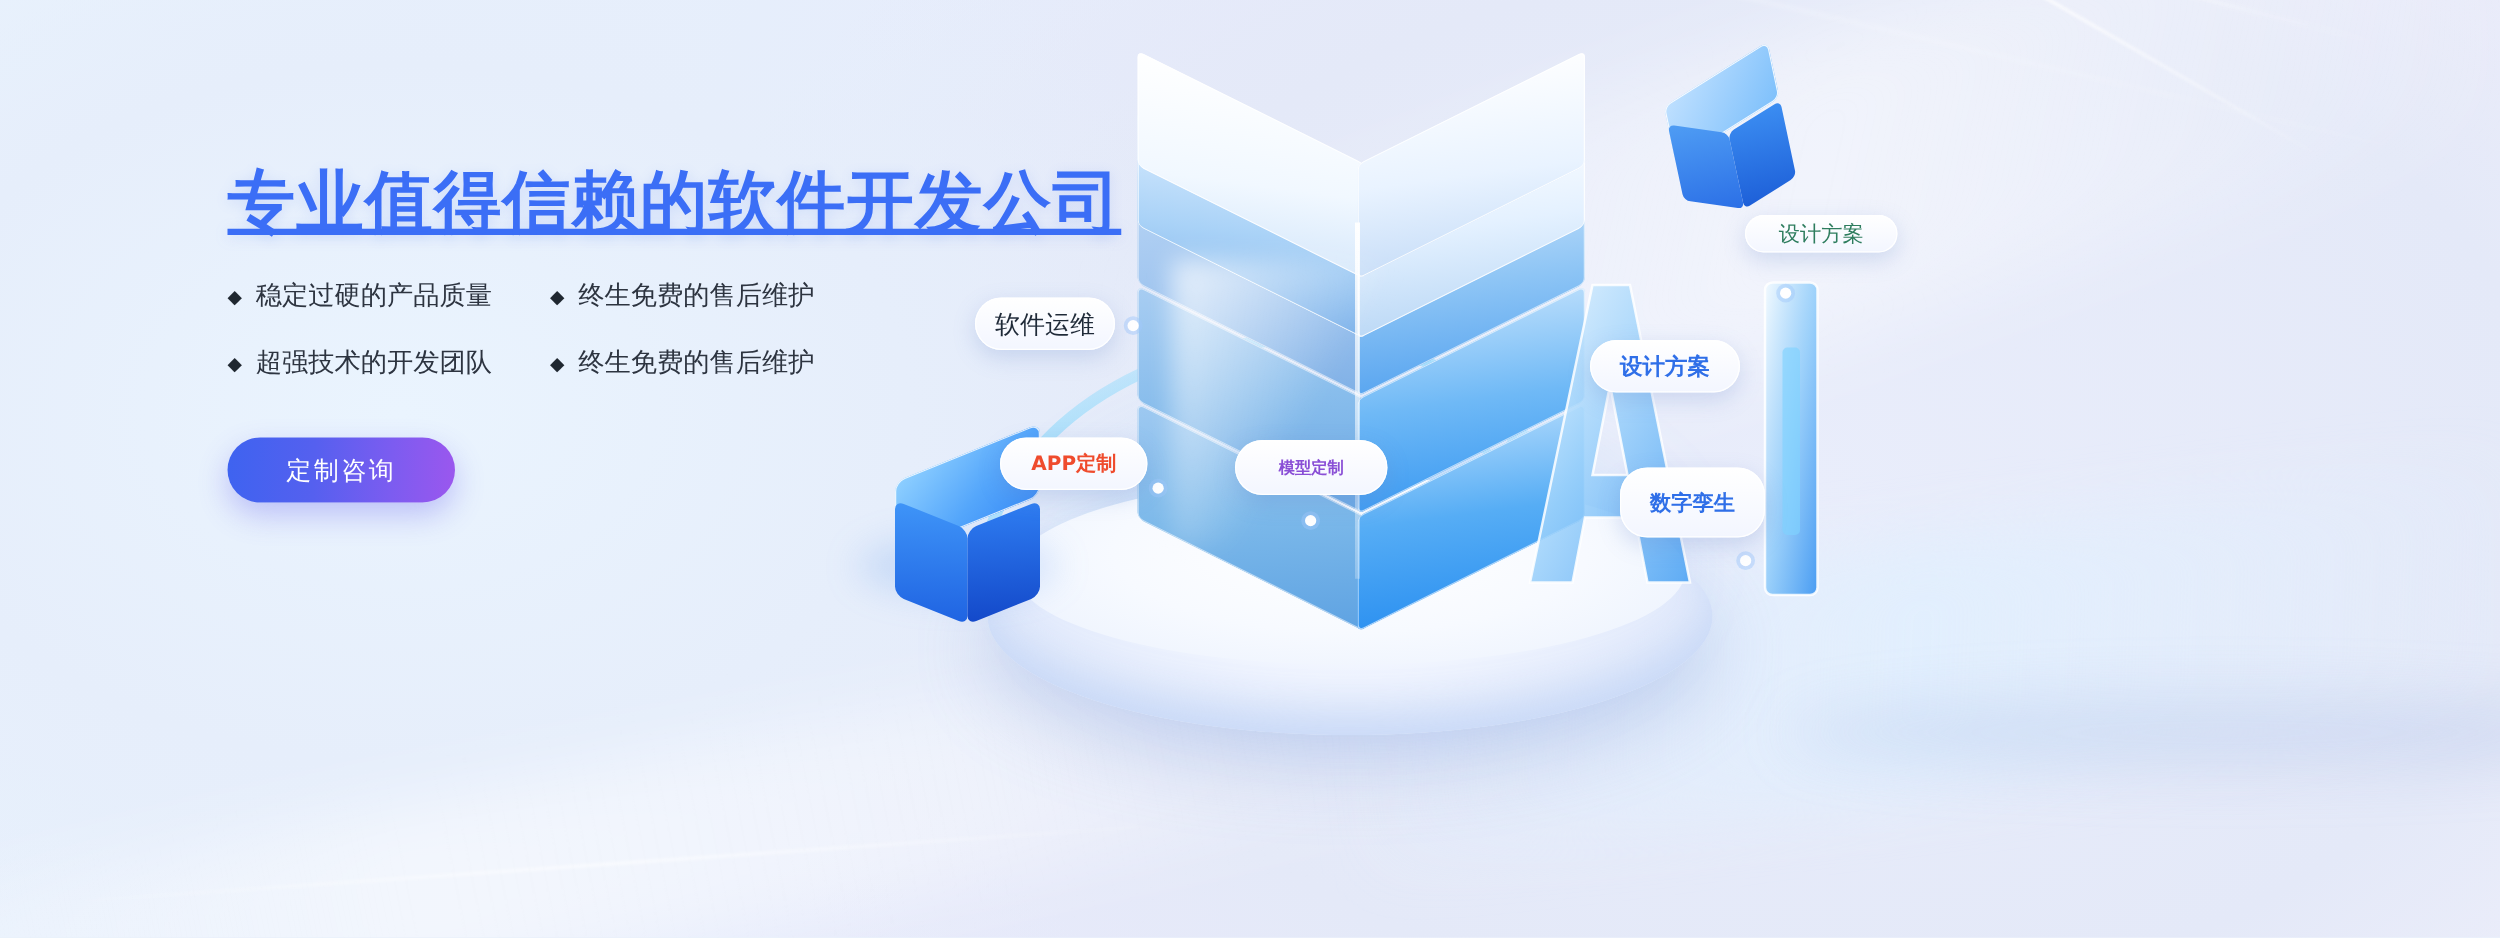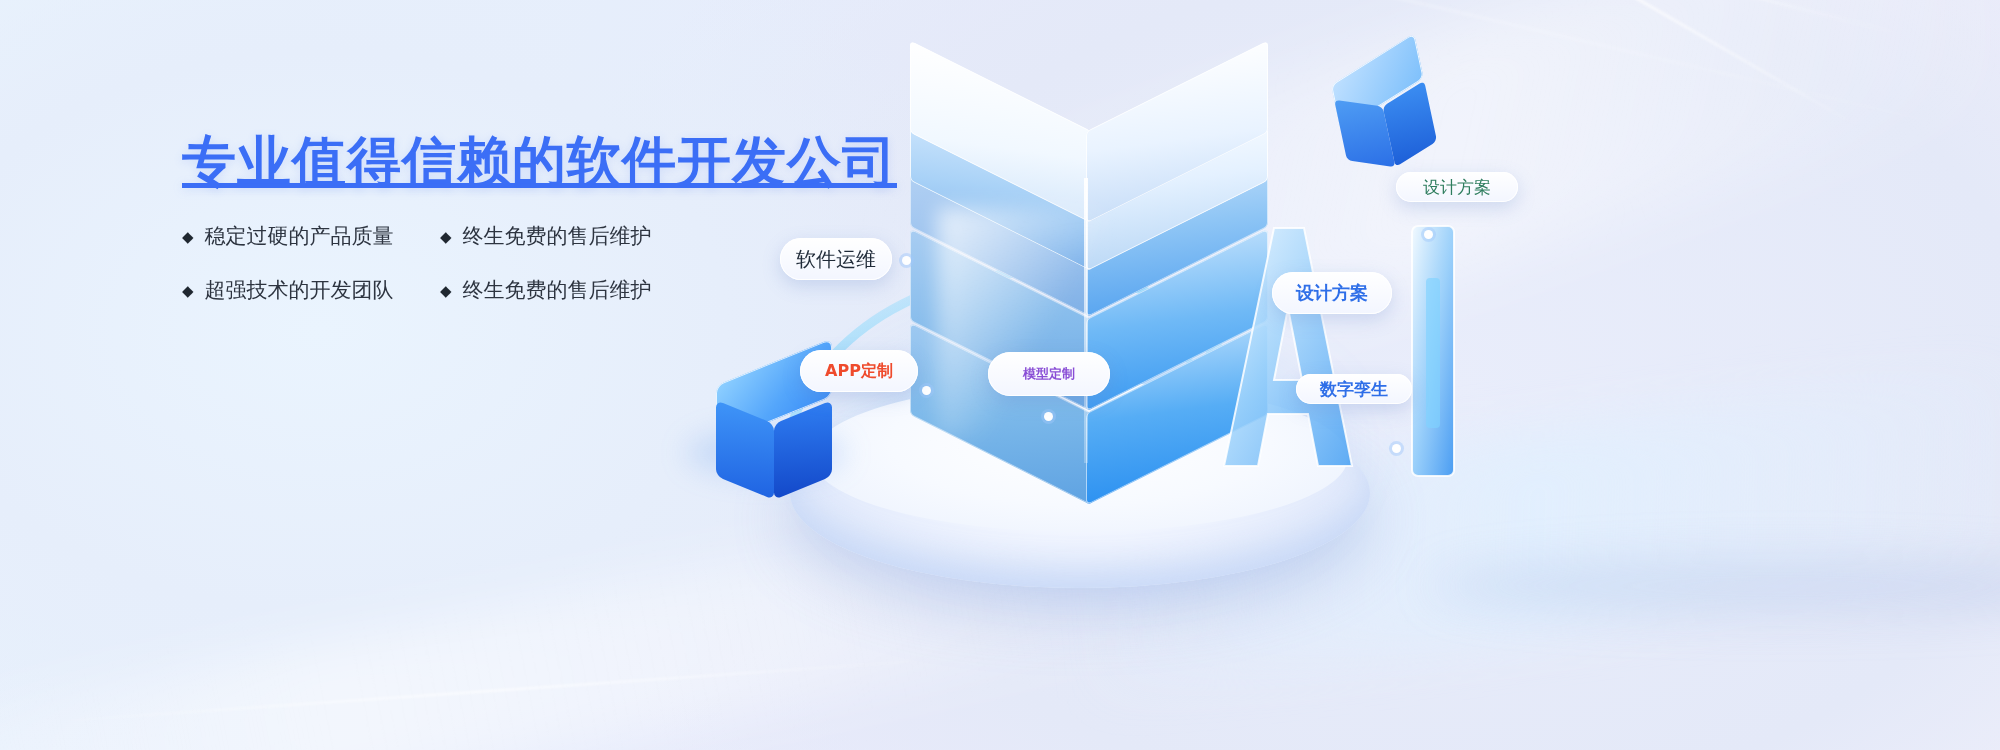--- a/index.html
+++ b/index.html
@@ -208,20 +208,21 @@
       <div class="bullet">
         <span class="dia">◆</span>
         <span>超强技术的开发团队</span>
       </div>
       <div class="bullet">
         <span class="dia">◆</span>
         <span>终生免费的售后维护</span>
       </div>
     </div>
 
+    <button class="cta">定制咨询</button>
   </div>
 
   <div class="scene">
 
     <div class="podium-glow"></div>
     <div class="podium"></div>
     <div class="podium-top"></div>
     <div class="floor-shadow"></div>
 
     <svg class="ribbon" viewBox="0 0 560 300">
@@ -308,15 +309,15 @@
   <div class="chip" style="left:780px;top:238px;width:112px;height:42px;font-size:20px;color:#1f2a38;">软件运维</div>
 
   <div class="chip" style="left:1396px;top:172px;width:122px;height:30px;font-size:17px;color:#2e7d5e;">设计方案</div>
 
   <div class="chip" style="left:1272px;top:272px;width:120px;height:42px;font-size:18px;color:#2f6fe8;font-weight:700;">设计方案</div>
 
   <div class="chip" style="left:800px;top:350px;width:118px;height:42px;font-size:16px;color:#ef4b2d;font-weight:700;">APP定制</div>
 
   <div class="chip" style="left:988px;top:352px;width:122px;height:44px;font-size:13px;color:#8a4fd6;font-weight:700;">模型定制</div>
 
-  <div class="chip" style="left:1296px;top:374px;width:116px;height:30px;font-size:17px;color:#2f6fe8;font-weight:700;">数字孪生</div>
+  <div class="chip" style="left:1296px;top:374px;width:116px;height:56px;font-size:17px;color:#2f6fe8;font-weight:700;">数字孪生</div>
 
 </div>
 
 </body></html>

